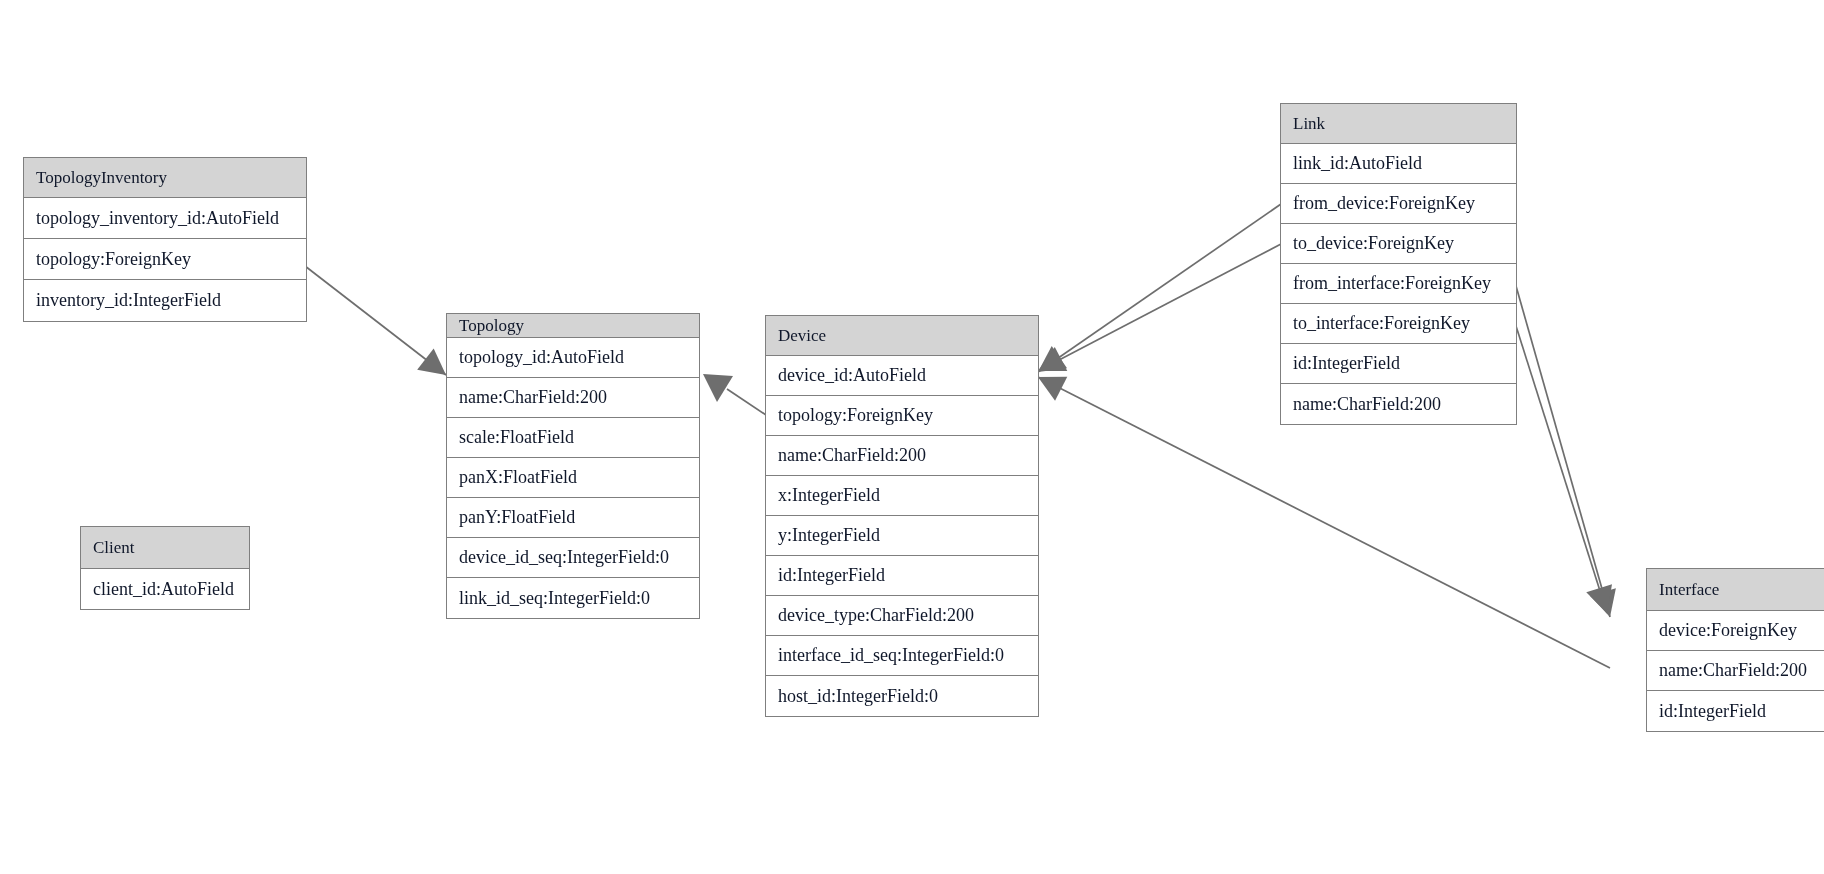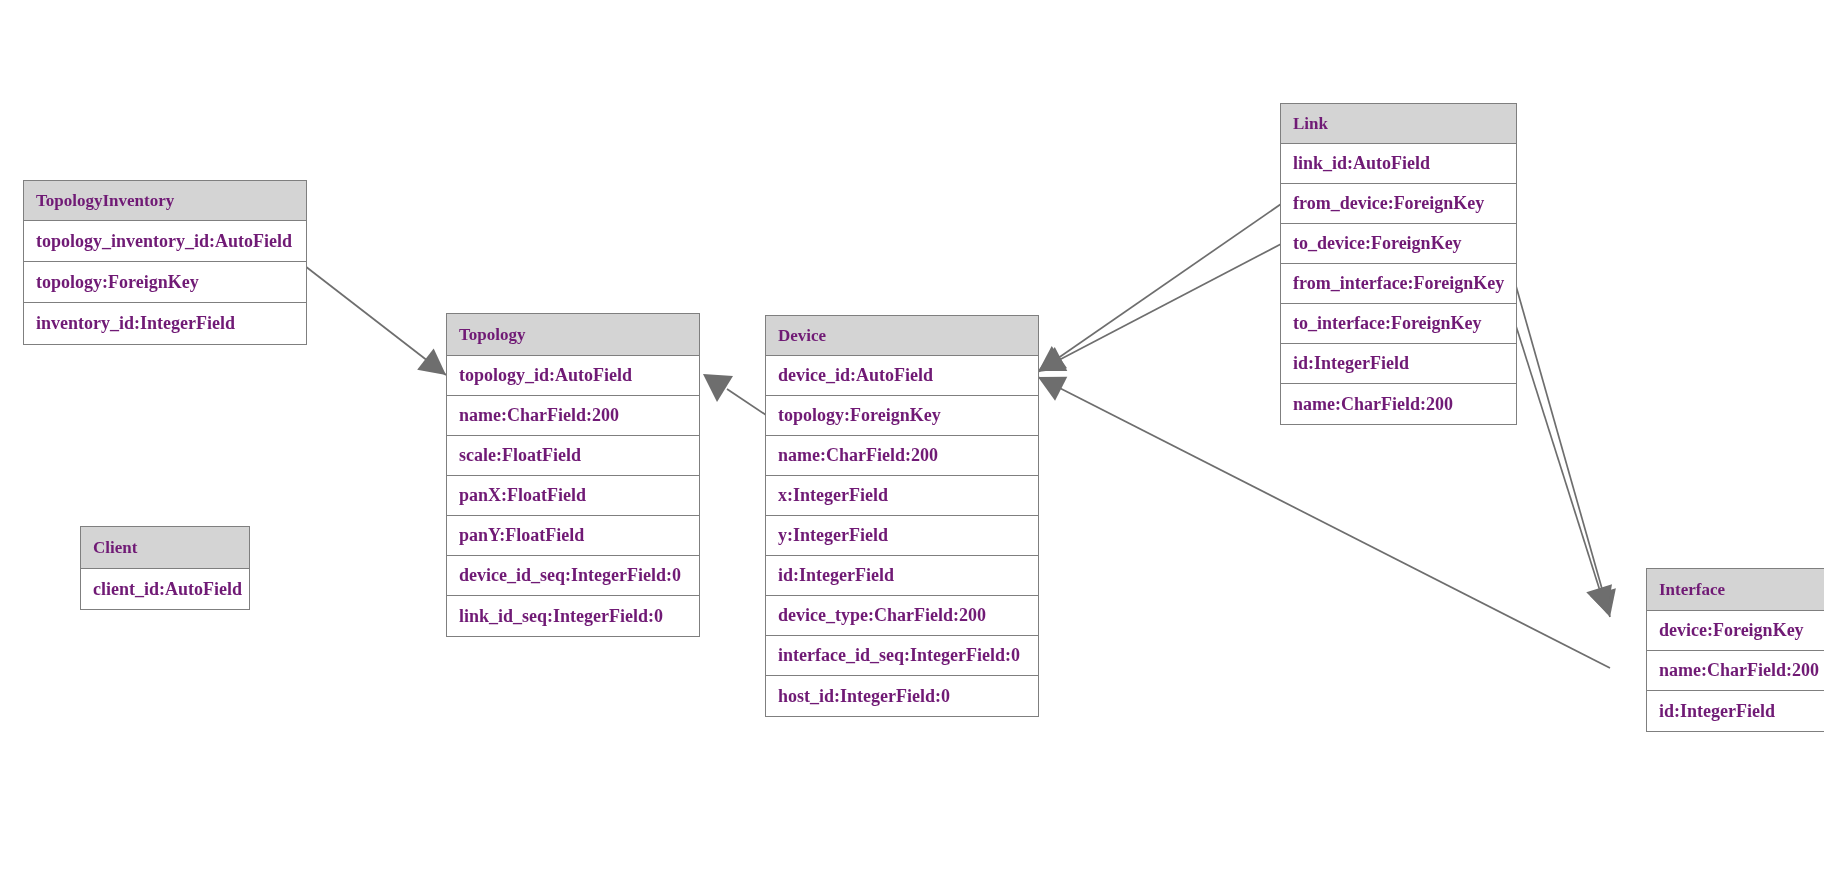--- a/index.html
+++ b/index.html
@@ -21,23 +21,22 @@
     position: absolute;
     left: 0; top: 0;
     width: 1824px;
     height: 874px;
     pointer-events: none;
   }
   .entity {
     position: absolute;
     background: #ffffff;
     border: 1.6px solid #7f7f7f;
-    color: #701a75;
+    color: #0f172a;
     box-sizing: content-box;
-    font-weight: bold;
   }
   .entity-header {
     background: #d4d4d4;
     border-bottom: 1.6px solid #7f7f7f;
     display: flex;
     align-items: center;
     padding-left: 12px;
     font-size: 17px;
     box-sizing: border-box;
     white-space: nowrap;
@@ -86,28 +85,28 @@
       <g>
         <line x1="1516" y1="286" x2="1610" y2="617" stroke="#6e6e6e" stroke-width="1.7"></line>
         <polygon points="1610,617 1589.910700418264,595.6770067224309 1615.883658155982,588.30100059752" fill="#6e6e6e"></polygon>
       </g>
       <g>
         <line x1="1516" y1="326" x2="1607" y2="613" stroke="#6e6e6e" stroke-width="1.7"></line>
         <polygon points="1607,613 1586.273046011977,592.2962955397259 1612.0102732298587,584.1357112999096" fill="#6e6e6e"></polygon>
       </g>
     </svg>
 
-<div class="entity" style="left: 23px; top: 180px; width: 282px;">
+<div class="entity" style="left: 23px; top: 157px; width: 282px;">
       <div class="entity-header" style="height: 40px;">TopologyInventory</div>
       <div class="entity-row" style="height: 41px;">topology_inventory_id:AutoField</div>
       <div class="entity-row" style="height: 41px;">topology:ForeignKey</div>
       <div class="entity-row" style="height: 41px;">inventory_id:IntegerField</div>
     </div>
     <div class="entity" style="left: 446px; top: 313px; width: 252px;">
-      <div class="entity-header" style="height: 42px;">Topology</div>
+      <div class="entity-header" style="height: 24px;">Topology</div>
       <div class="entity-row" style="height: 40px;">topology_id:AutoField</div>
       <div class="entity-row" style="height: 40px;">name:CharField:200</div>
       <div class="entity-row" style="height: 40px;">scale:FloatField</div>
       <div class="entity-row" style="height: 40px;">panX:FloatField</div>
       <div class="entity-row" style="height: 40px;">panY:FloatField</div>
       <div class="entity-row" style="height: 40px;">device_id_seq:IntegerField:0</div>
       <div class="entity-row" style="height: 40px;">link_id_seq:IntegerField:0</div>
     </div>
     <div class="entity" style="left: 80px; top: 526px; width: 168px;">
       <div class="entity-header" style="height: 42px;">Client</div>

